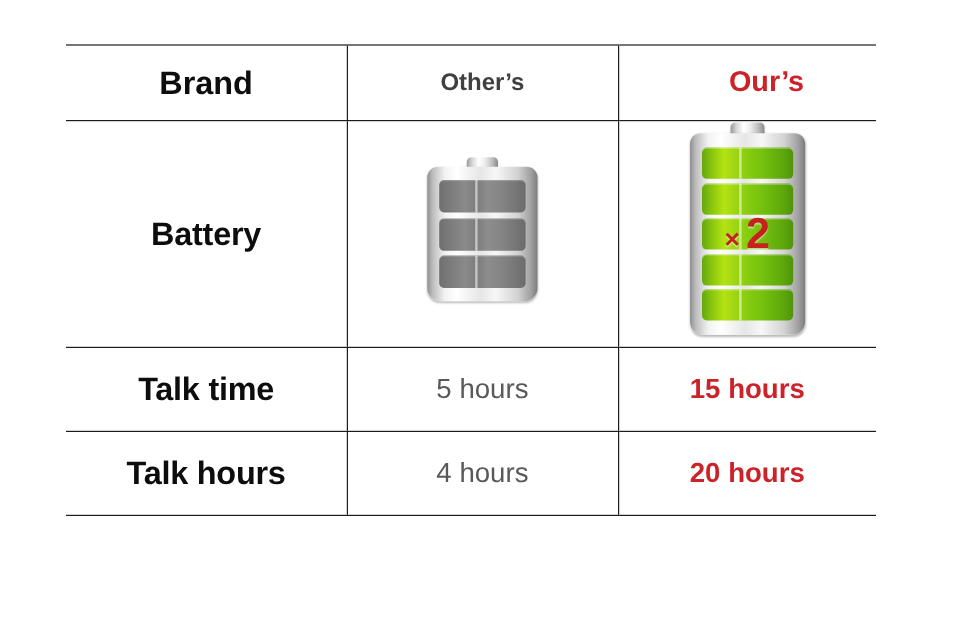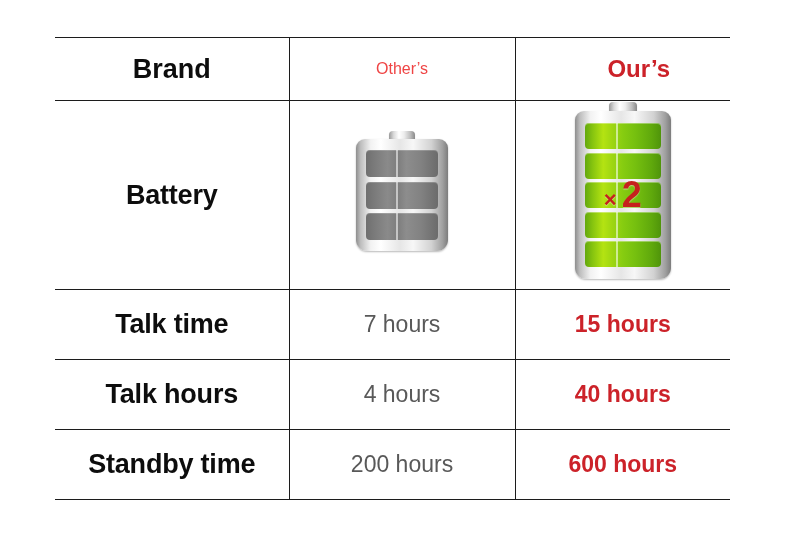--- a/index.html
+++ b/index.html
@@ -70,23 +70,23 @@
     font-size: 23px;
     font-weight: 700;
     color: #cc2229;
   }
   .head-feature {
     font-size: 27px;
     font-weight: 700;
     color: #0d0d0d;
   }
   .head-other {
-    font-size: 16px;
-    font-weight: 400;
-    color: #ef4444;
+    font-size: 20px;
+    font-weight: 700;
+    color: #404040;
   }
   .head-our {
     font-size: 24px;
     font-weight: 700;
     color: #cc2229;
     margin-left: 32px;
   }
 
   
   .battery-cell-inner {
@@ -252,47 +252,36 @@
             </div>
           </div>
         </td>
       </tr>
 
       <tr class="row-data">
         <td>
           <span class="feature-label">Talk time</span>
         </td>
         <td class="vline-l">
-          <span class="other-value">7 hours</span>
+          <span class="other-value">5 hours</span>
         </td>
         <td class="vline-l">
           <span class="our-value">15 hours</span>
         </td>
       </tr>
 
       <tr class="row-data">
         <td>
           <span class="feature-label">Talk hours</span>
         </td>
         <td class="vline-l">
           <span class="other-value">4 hours</span>
         </td>
         <td class="vline-l">
-          <span class="our-value">40 hours</span>
-        </td>
-      </tr>
-
-      <tr class="row-data">
-        <td>
-          <span class="feature-label">Standby time</span>
-        </td>
-        <td class="vline-l">
-          <span class="other-value">200 hours</span>
-        </td>
-        <td class="vline-l">
-          <span class="our-value">600 hours</span>
-        </td>
-      </tr>
+          <span class="our-value">20 hours</span>
+        </td>
+      </tr>
+
 
     </tbody>
   </table>
 
 </div>
 
 </body></html>

